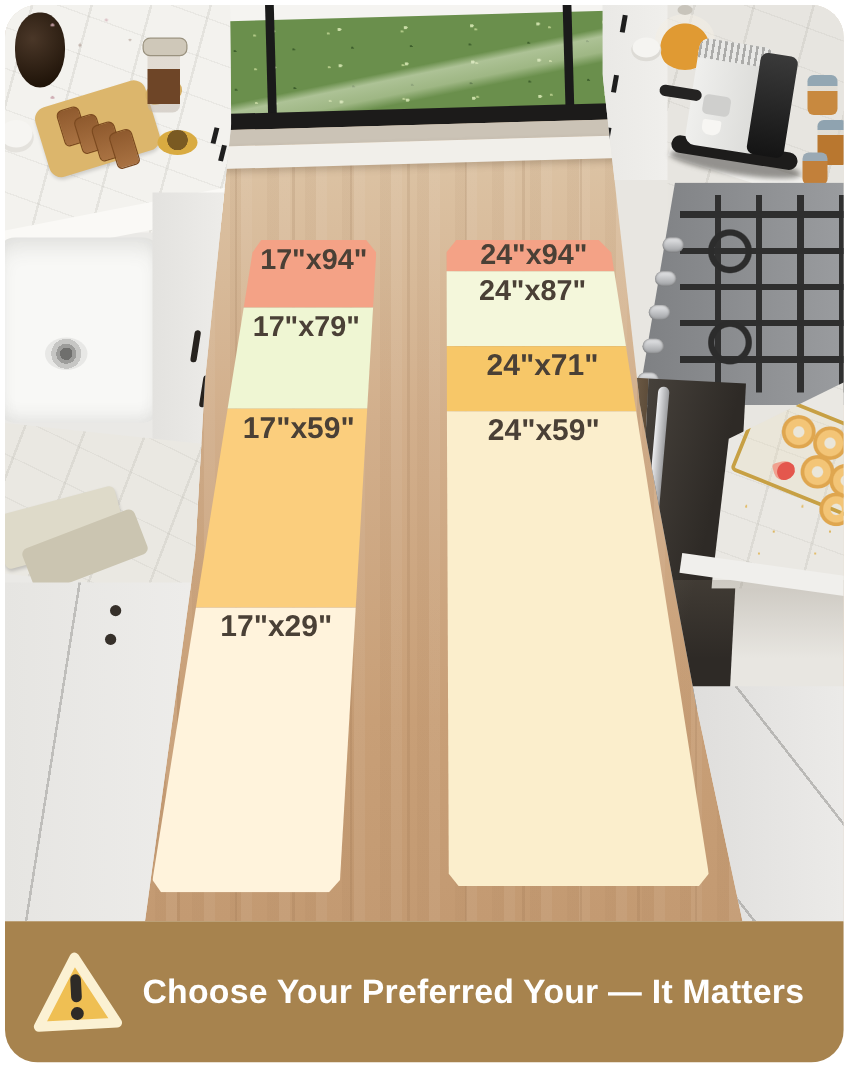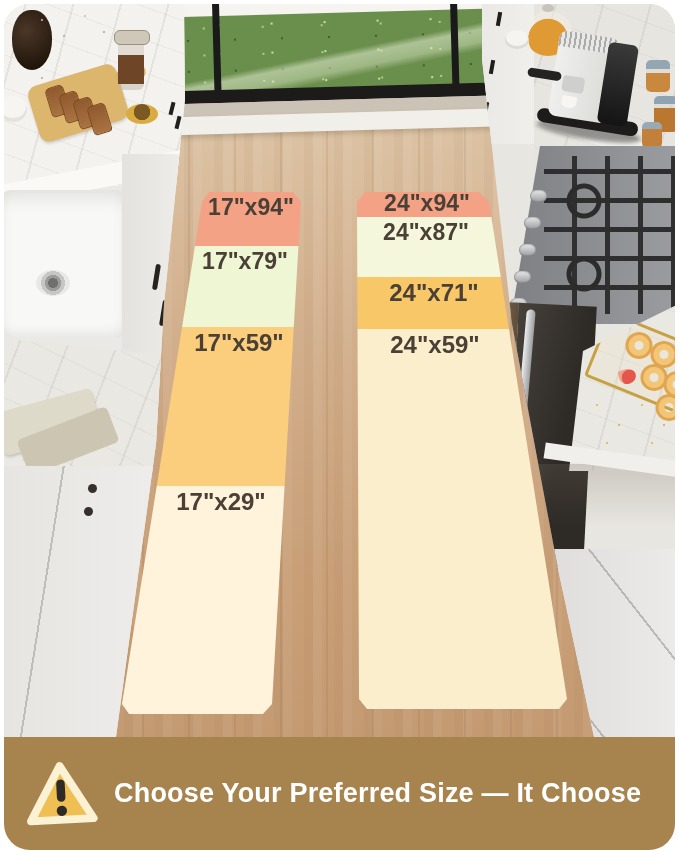--- a/index.html
+++ b/index.html
@@ -289,15 +289,15 @@
       </div>
     </div>
   </div>
 
   <div class="banner" style="background: rgb(167, 131, 78);">
     <svg class="warn-icon" viewBox="0 0 66 62">
       <path d="M33 6 L61 54 L5 54 Z" stroke-width="7" stroke-linejoin="round" fill="#EFBF53" stroke="#FBF1D3"></path>
       <rect x="29.2" y="18" width="7.6" height="20" rx="3.8" fill="#2E2B27"></rect>
       <circle cx="33" cy="46" r="4.6" fill="#2E2B27"></circle>
     </svg>
-    <div class="banner-text" style="color: rgb(255, 255, 255);">Choose Your Preferred Size — It Choose</div>
+    <div class="banner-text" style="color: rgb(255, 255, 255);">Choose Your Preferred Your — It Matters</div>
   </div>
 </div>
 
 </body></html>

